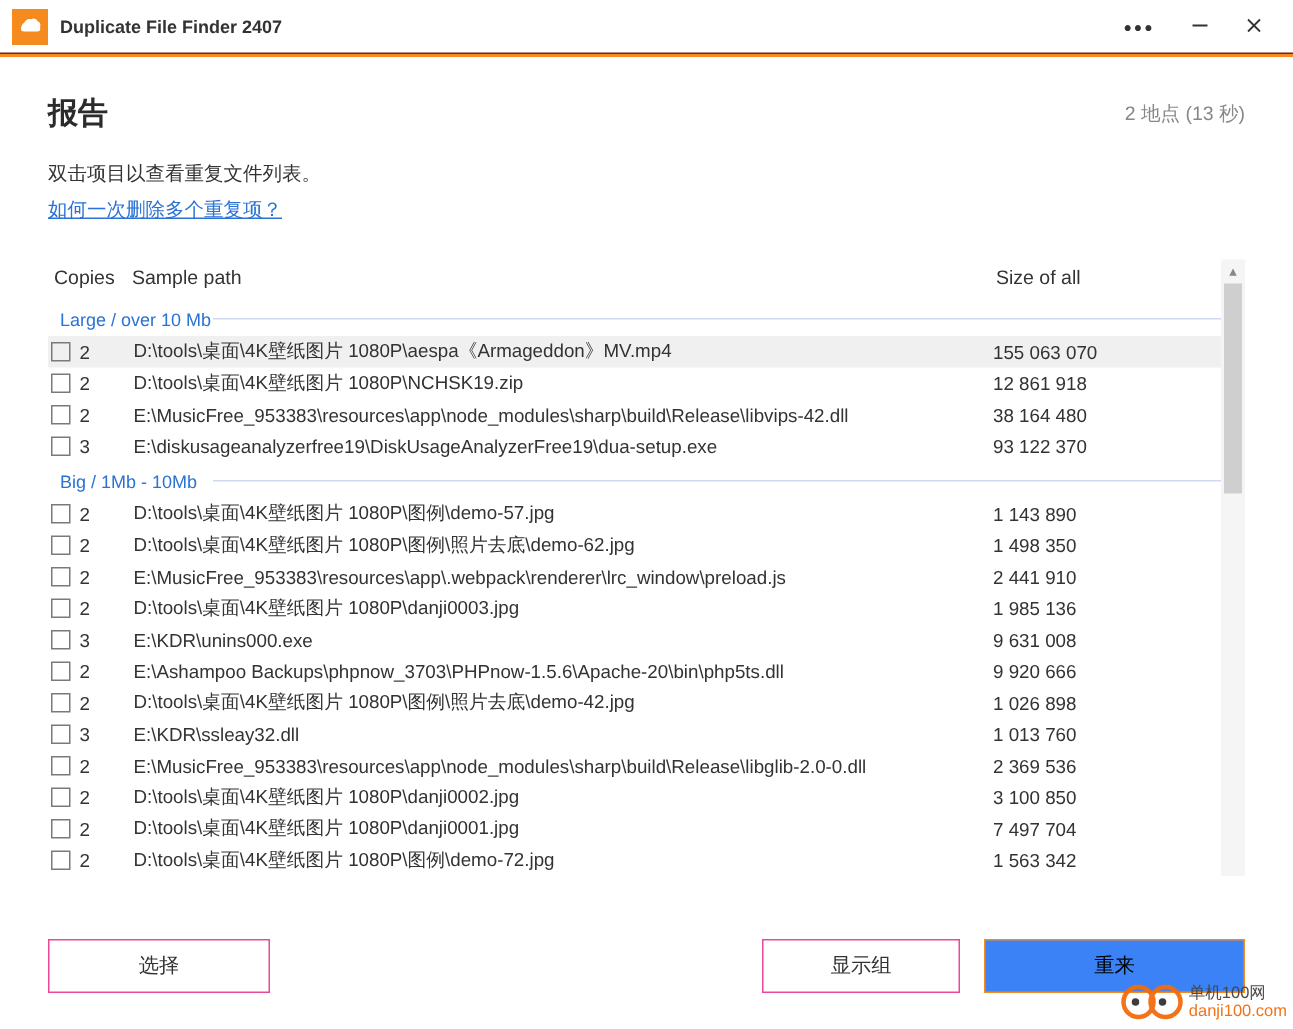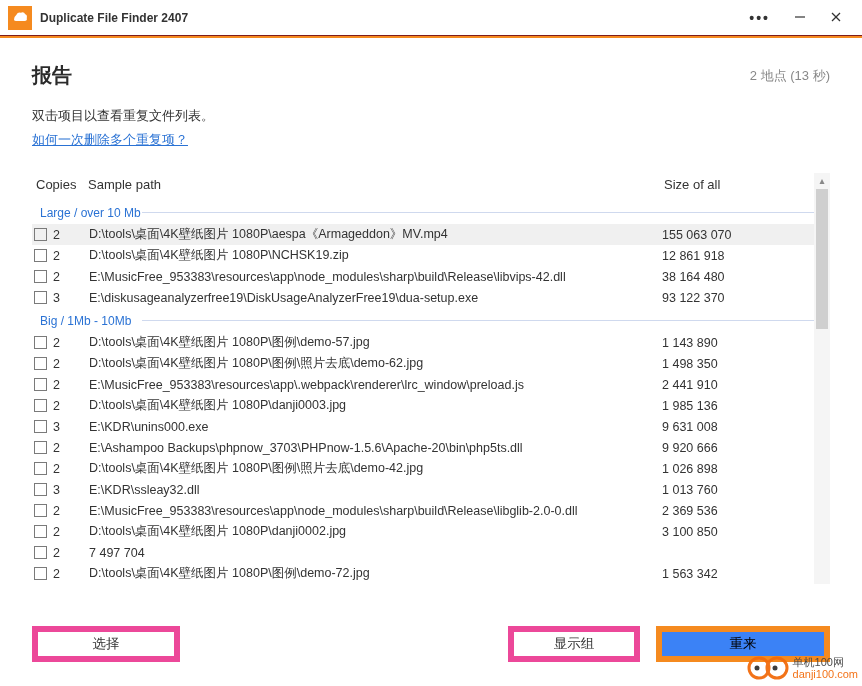--- a/index.html
+++ b/index.html
@@ -32,21 +32,21 @@
 .row { display: flex; align-items: center; height: 21px; font-size: 12.5px; padding: 0 2px; }
 .row.selected { background: #f0f0f0; }
 .chk { width: 13px; height: 13px; border: 1px solid #7a7a7a; margin-right: 6px; flex-shrink: 0; }
 .copies { width: 36px; }
 .path { flex: 1; white-space: nowrap; overflow: hidden; }
 .size { width: 150px; }
 .scrollbar { width: 16px; background: #f5f5f5; position: relative; }
 .scroll-thumb { position: absolute; top: 0; left: 2px; right: 2px; height: 140px; background: #cfcfcf; }
 
 .footer { position: absolute; left: 32px; right: 32px; bottom: 24px; display: flex; gap: 16px; }
-.btn { height: 36px; border: 6px solid #ec4899; background: #fff; display: flex; align-items: center; justify-content: center; font-size: 13.5px; cursor: pointer; }
+.btn { height: 36px; border: 1px solid #ec4899; background: #fff; display: flex; align-items: center; justify-content: center; font-size: 13.5px; cursor: pointer; }
 .btn.w1 { width: 148px; }
 .btn.spacer { flex: 1; border: none; cursor: default; }
 .btn.w2 { width: 132px; }
 .btn.primary { background: #3b82f6; border-color: #f58a1f; color: #000; width: 174px; }
 
 .watermark { position: absolute; right: 4px; bottom: 4px; opacity: 0.95; display: flex; align-items: center; margin-top: 20px; }
 .wm-icon { width: 44px; height: 28px; }
 .wm-text { font-size: 11px; line-height: 12px; margin-left: 2px; }
 .wm-top { color: #444; }
 .wm-bot { color: #f26c0d; }
@@ -172,20 +172,21 @@
           </div>
           <div class="row">
             <span class="chk"></span>
             <span class="copies">2</span>
             <span class="path">D:\tools\桌面\4K壁纸图片 1080P\danji0002.jpg</span>
             <span class="size">3 100 850</span>
           </div>
           <div class="row">
             <span class="chk"></span>
             <span class="copies">2</span>
+            <span class="path">D:\tools\桌面\4K壁纸图片 1080P\danji0001.jpg</span>
             <span class="size">7 497 704</span>
           </div>
           <div class="row">
             <span class="chk"></span>
             <span class="copies">2</span>
             <span class="path">D:\tools\桌面\4K壁纸图片 1080P\图例\demo-72.jpg</span>
             <span class="size">1 563 342</span>
           </div>
         </div>
     </div>

